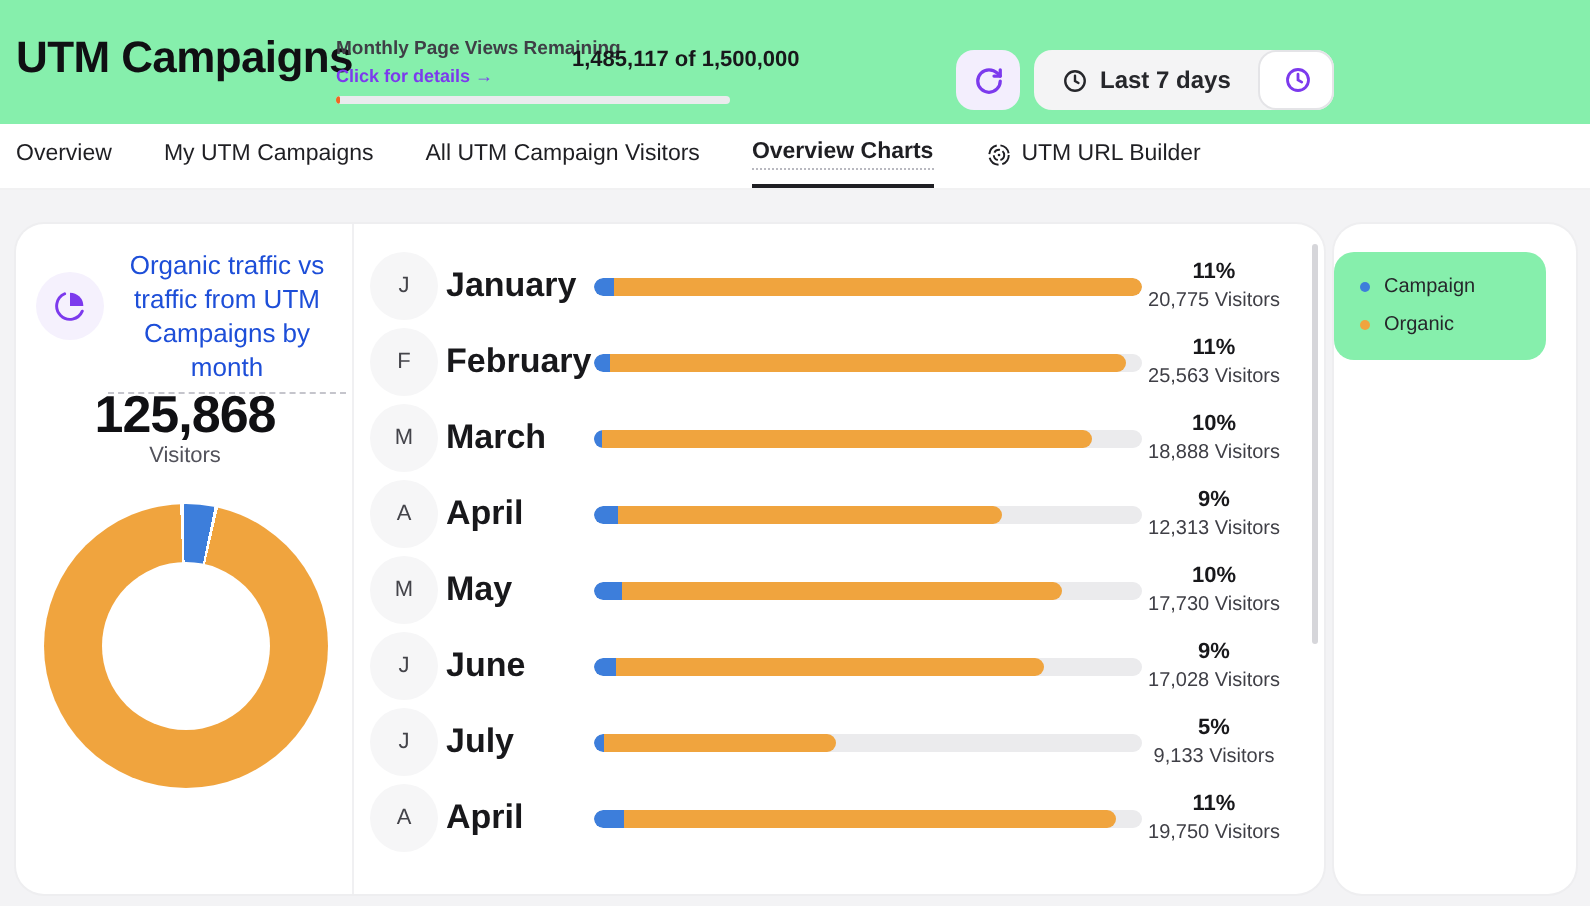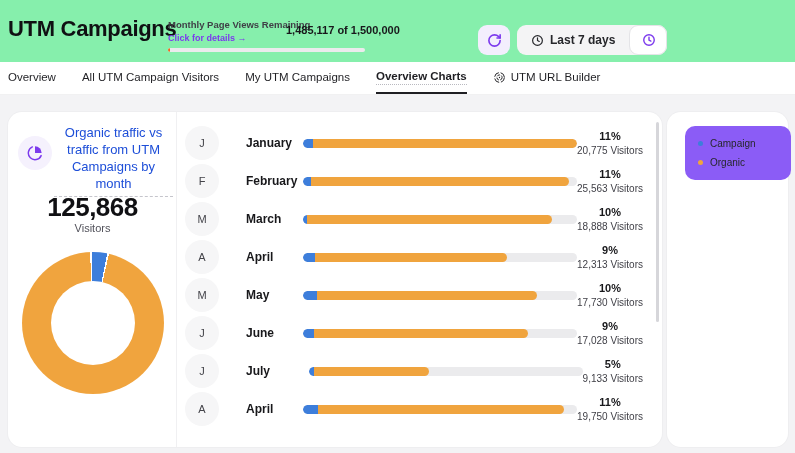--- a/index.html
+++ b/index.html
@@ -41,31 +41,31 @@
   .summary-title { position:absolute; left:46px; top:12px; width:119px; text-align:center; font-size:13px; line-height:17px; font-weight:500; color:#1d4ed8; border-bottom:1px dashed #c5c5cc; padding-bottom:4px; cursor:help; }
   .summary-total { position:absolute; left:0; top:80px; width:169px; text-align:center; font-size:26px; font-weight:700; letter-spacing:-0.5px; color:#101013; }
   .summary-total-label { position:absolute; left:0; top:110px; width:169px; text-align:center; font-size:11px; color:#52525b; }
   .donut { position:absolute; left:14px; top:140px; width:142px; height:142px; border-radius:50%; }
   .donut-hole { position:absolute; left:29px; top:29px; width:84px; height:84px; border-radius:50%; background:#fff; }
 
   
   .chart-list { position:absolute; left:169px; top:12px; width:478px; }
   .row { display:flex; align-items:center; height:38px; padding-left:8px; }
   .avatar { width:34px; height:34px; border-radius:50%; background:#f6f6f7; display:flex; align-items:center; justify-content:center; font-size:11px; color:#44444a; flex:0 0 34px; }
-  .month { margin-left:27px; width:74px; font-size:12px; font-weight:700; color:#18181b; }
+  .month { margin-left:4px; width:74px; font-size:17px; font-weight:700; color:#18181b; }
   .track { width:274px; height:9px; background:#ebebed; border-radius:5px; display:flex; overflow:hidden; flex:0 0 274px; }
   .seg-campaign { height:100%; background:#3d7edb; border-radius:5px 0 0 5px; }
   .seg-organic { height:100%; background:#f0a43e; border-radius:0 5px 5px 0; }
   .stats { flex:1; text-align:center; padding-right:12px; }
   .stat-pct { font-size:11px; font-weight:700; color:#18181b; }
   .stat-visitors { font-size:10px; color:#3f3f46; margin-top:3px; white-space:nowrap; }
   .scrollbar-thumb { position:absolute; left:648px; top:10px; width:3px; height:200px; background:#d6d6da; border-radius:2px; cursor:grab; }
 
   
-  .legend-chip { position:absolute; left:18px; top:14px; width:106px; background:#8b5cf6; border-radius:10px; padding:8px 0 8px 13px; }
+  .legend-chip { position:absolute; left:0; top:14px; width:106px; background:#86efac; border-radius:10px; padding:8px 0 8px 13px; }
   .legend-item { display:flex; align-items:center; gap:7px; font-size:10px; font-weight:500; color:#26272b; height:19px; cursor:pointer; }
   .legend-dot { width:5px; height:5px; border-radius:50%; flex:0 0 5px; }
 </style>
 </head>
 <body>
 
 <div class="screen">
 
   <div class="header">
     <div class="page-title">UTM Campaigns</div>
@@ -108,24 +108,24 @@
 
       </div>
     </div>
   </div>
 
   <div class="tabbar">
     <div class="tab">
         <span class="tab-text">Overview</span>
       </div>
     <div class="tab">
+        <span class="tab-text">My UTM Campaigns</span>
+      </div>
+    <div class="tab">
         <span class="tab-text">All UTM Campaign Visitors</span>
-      </div>
-    <div class="tab">
-        <span class="tab-text">My UTM Campaigns</span>
       </div>
     <div class="tab active">
         <span class="tab-text">Overview Charts</span>
       </div>
     <div class="tab">
       <span class="icon">
         <svg width="13" height="13" viewBox="0 0 24 24" fill="none" stroke="#1f1f23" stroke-width="1.8">
             <circle cx="12" cy="12" r="9" stroke-dasharray="11 3.5"></circle>
             <circle cx="12" cy="12" r="4.8" stroke-dasharray="6 2.5"></circle>
             <circle cx="12" cy="12" r="1.2" fill="#1f1f23" stroke="none"></circle>

